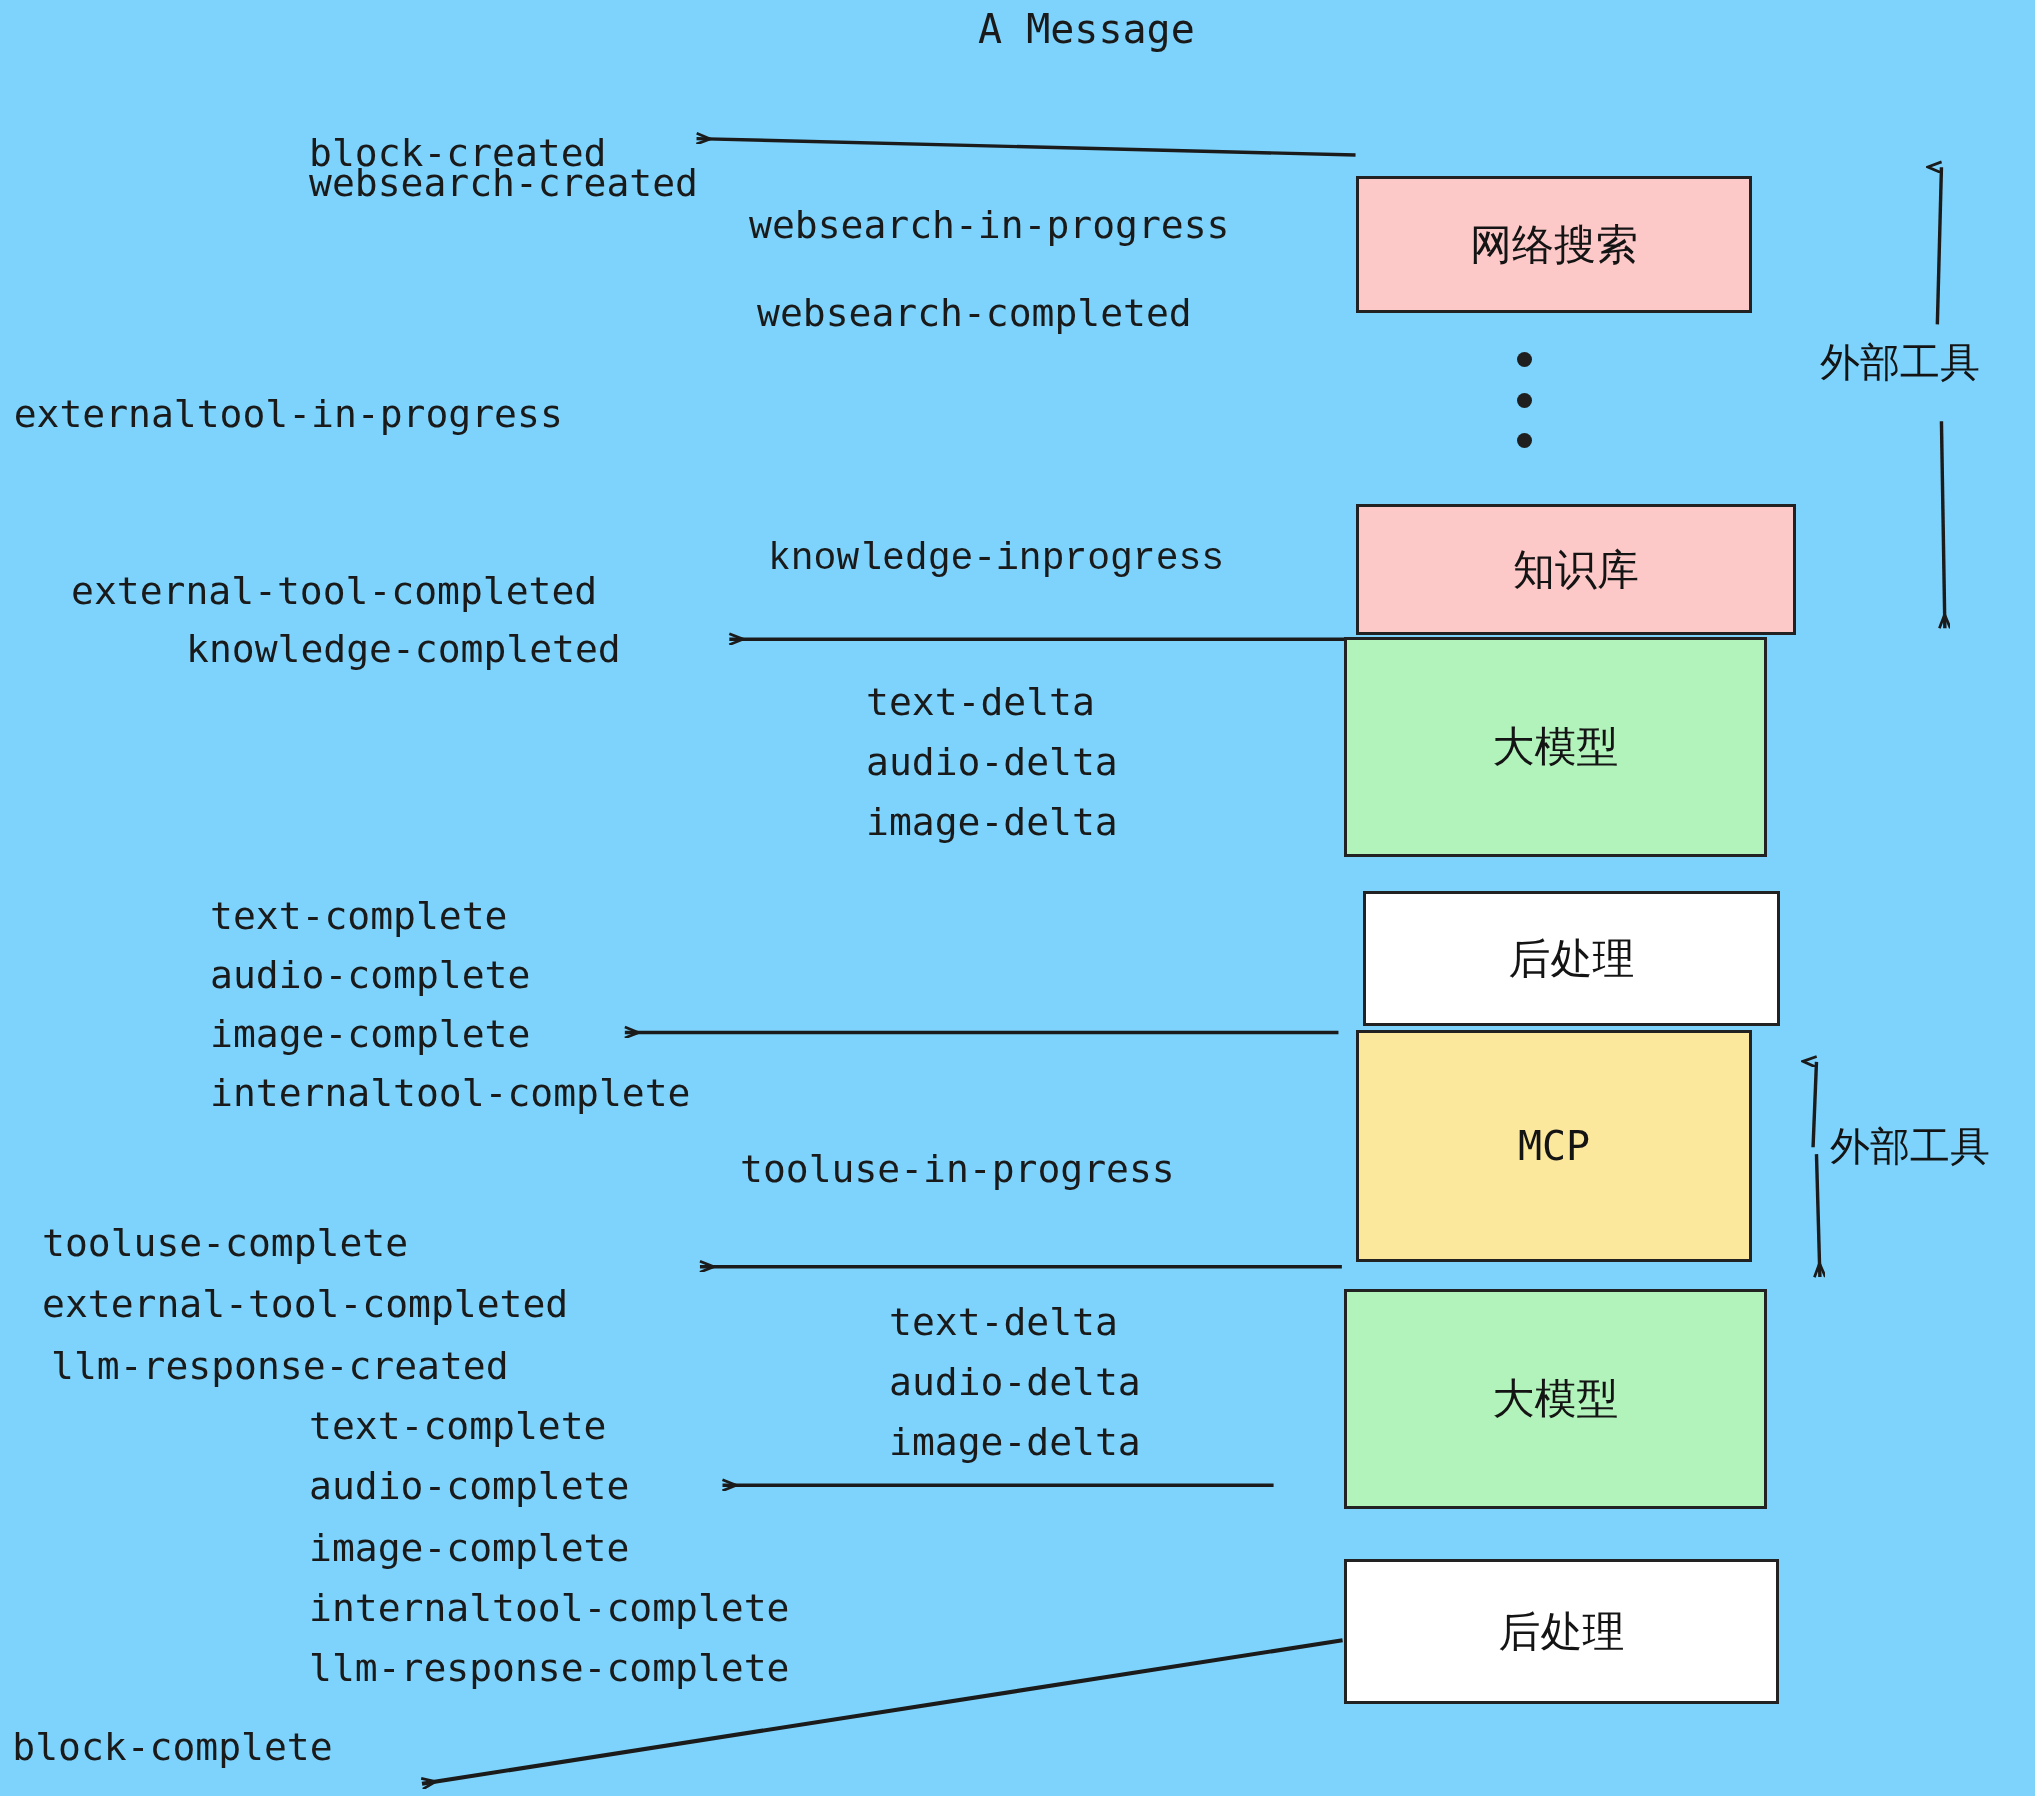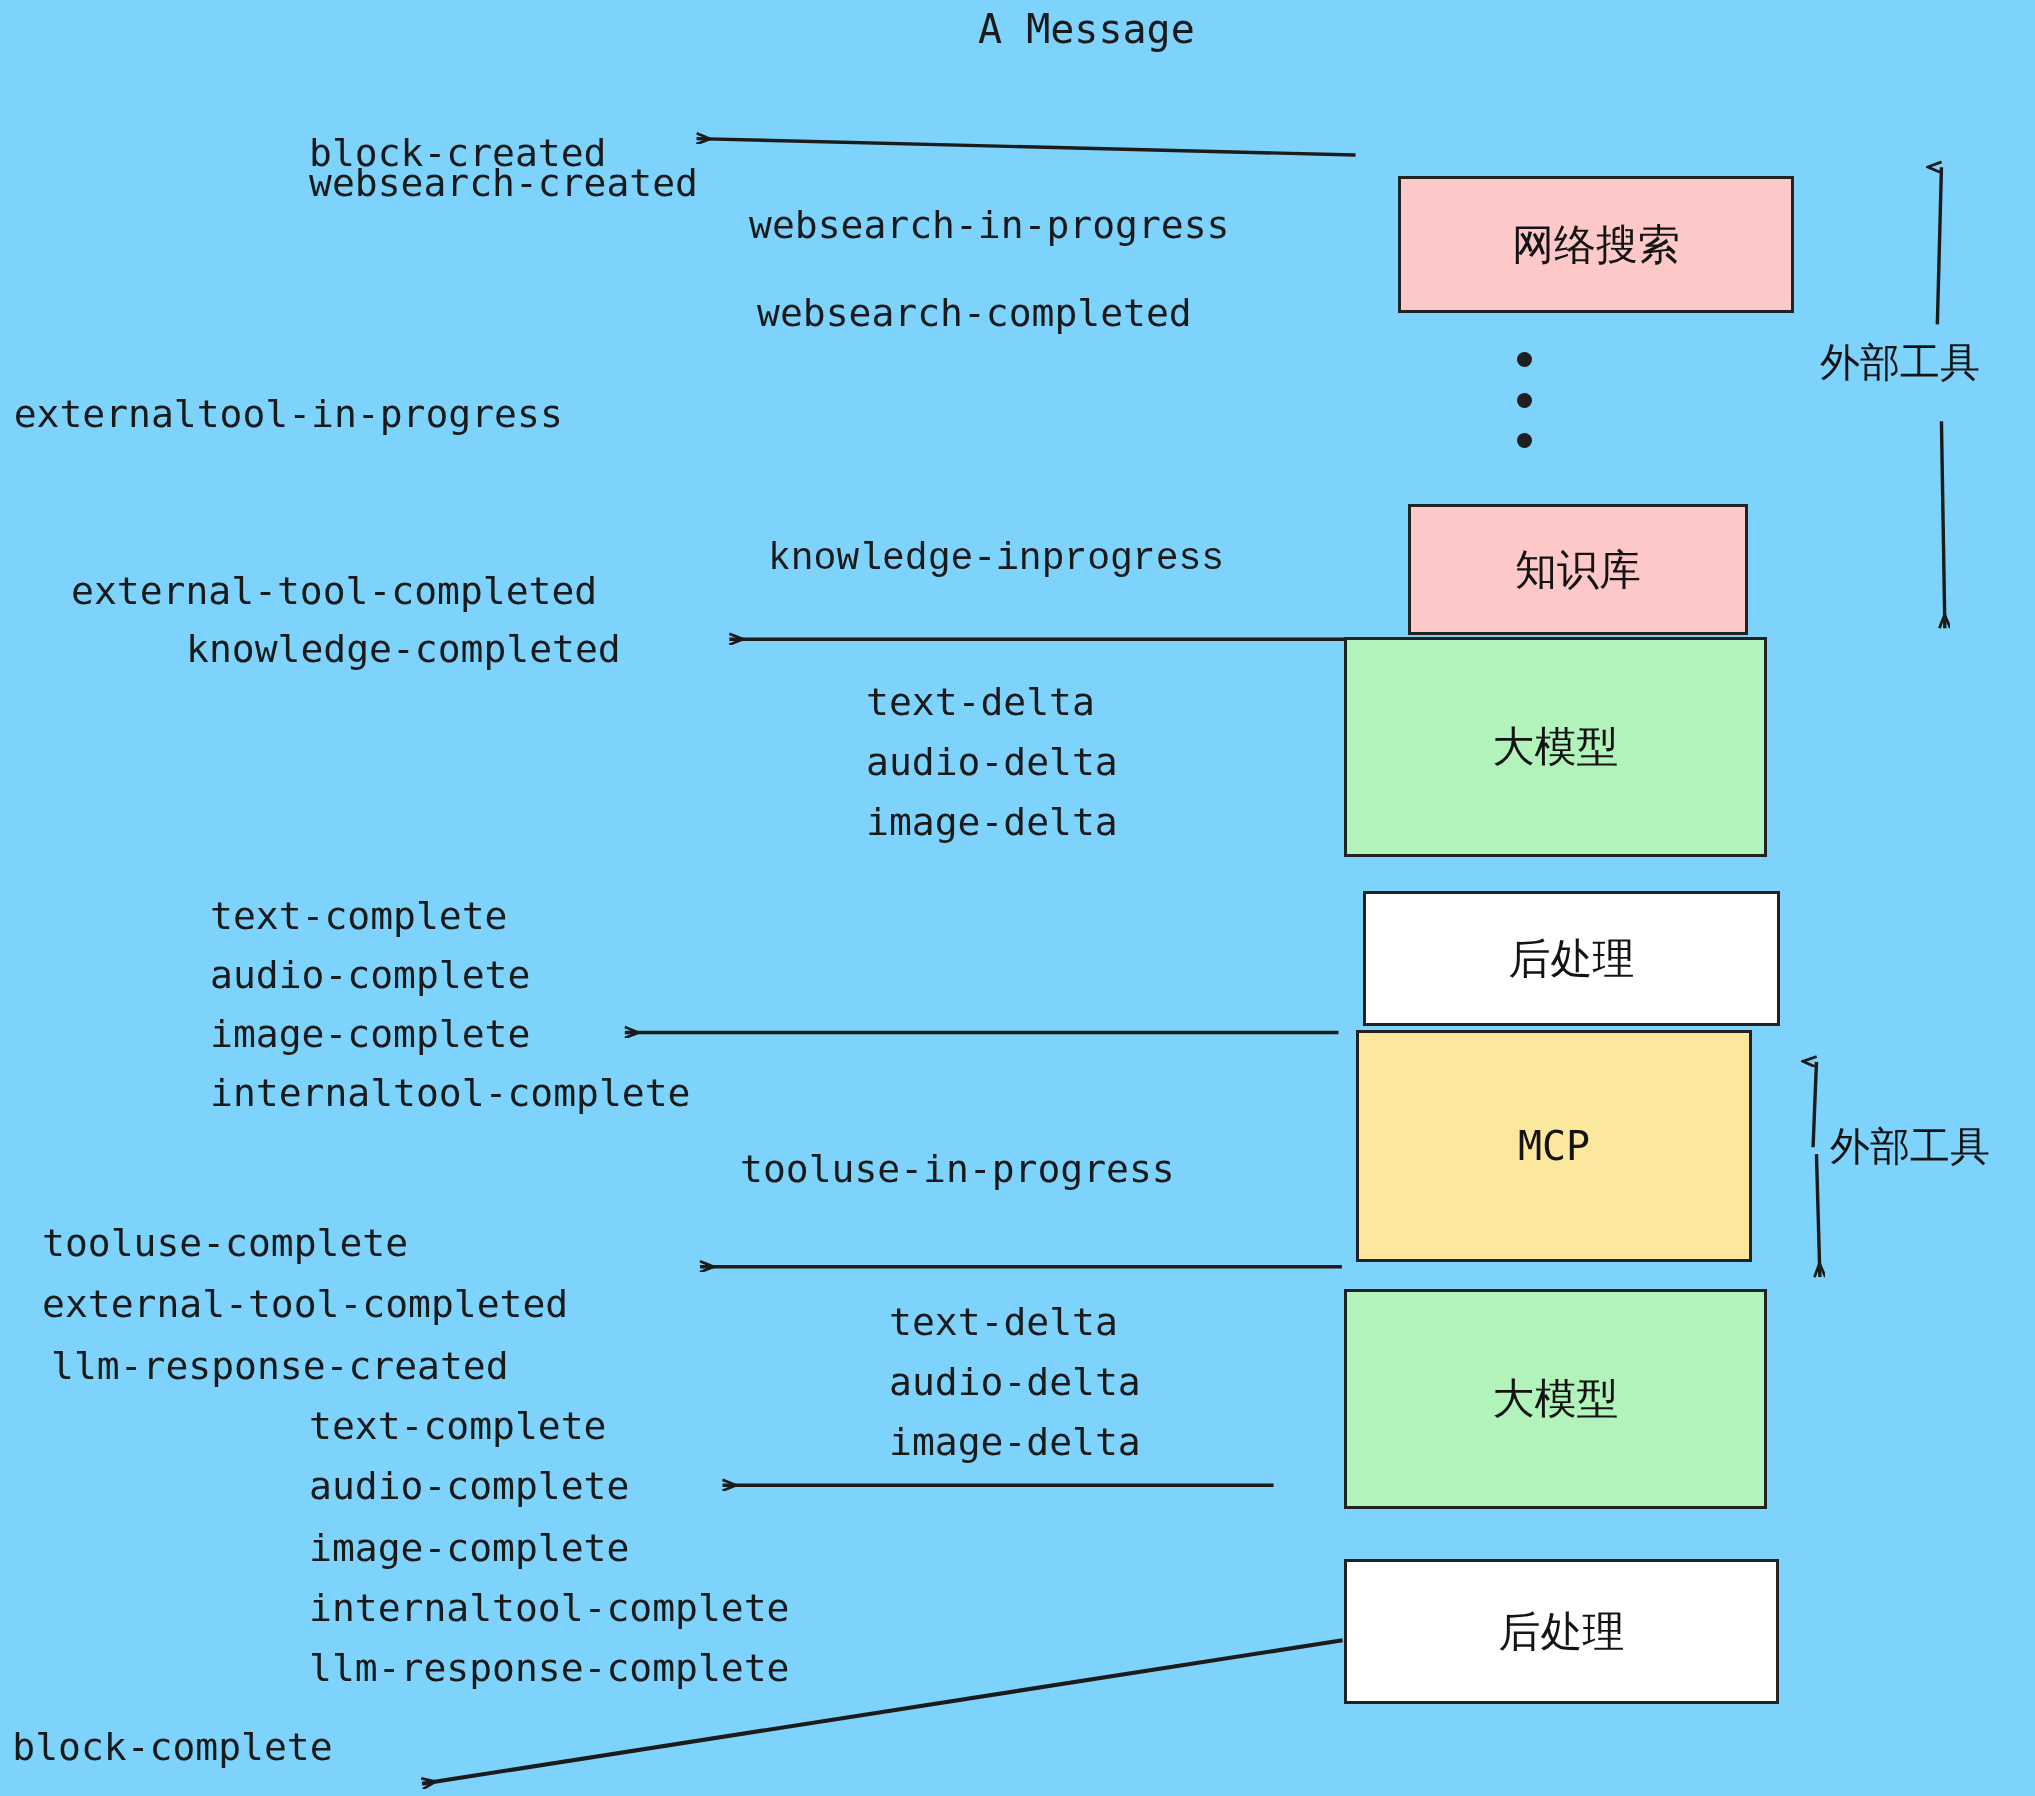--- a/index.html
+++ b/index.html
@@ -184,31 +184,31 @@
   <div class="evt" style="left:309px; top:1467px;">audio-complete</div>
 
   <div class="evt" style="left:309px; top:1529px;">image-complete</div>
 
   <div class="evt" style="left:309px; top:1589px;">internaltool-complete</div>
 
   <div class="evt" style="left:309px; top:1649px;">llm-response-complete</div>
 
   <div class="evt" style="left:12.3px; top:1728px;">block-complete</div>
 
-  <div class="node" style="left:1356px; top:176px; width:396px; height:137px; background:#FCC8C8;margin-left:42px;">
+  <div class="node" style="left:1356px; top:176px; width:396px; height:137px; background:#FCC8C8;">
     <span>网络搜索</span>
   </div>
 
   <div class="dots" style="left:1516px; top:352px; width:16.4px; height:96px;">
     <span></span>
       <span></span>
       <span></span>
   </div>
 
-  <div class="node" style="left:1408px; top:504px; width:340px; height:131px; background:#FCC8C8;">
+  <div class="node" style="left:1356px; top:504px; width:440px; height:131px; background:#FCC8C8;">
     <span>知识库</span>
   </div>
 
   <div class="node" style="left:1344px; top:637px; width:423px; height:220px; background:#B2F2BB;">
     <span>大模型</span>
   </div>
 
   <div class="node" style="left:1363px; top:891px; width:417px; height:135px; background:#FFFFFF;">
     <span>后处理</span>
   </div>

